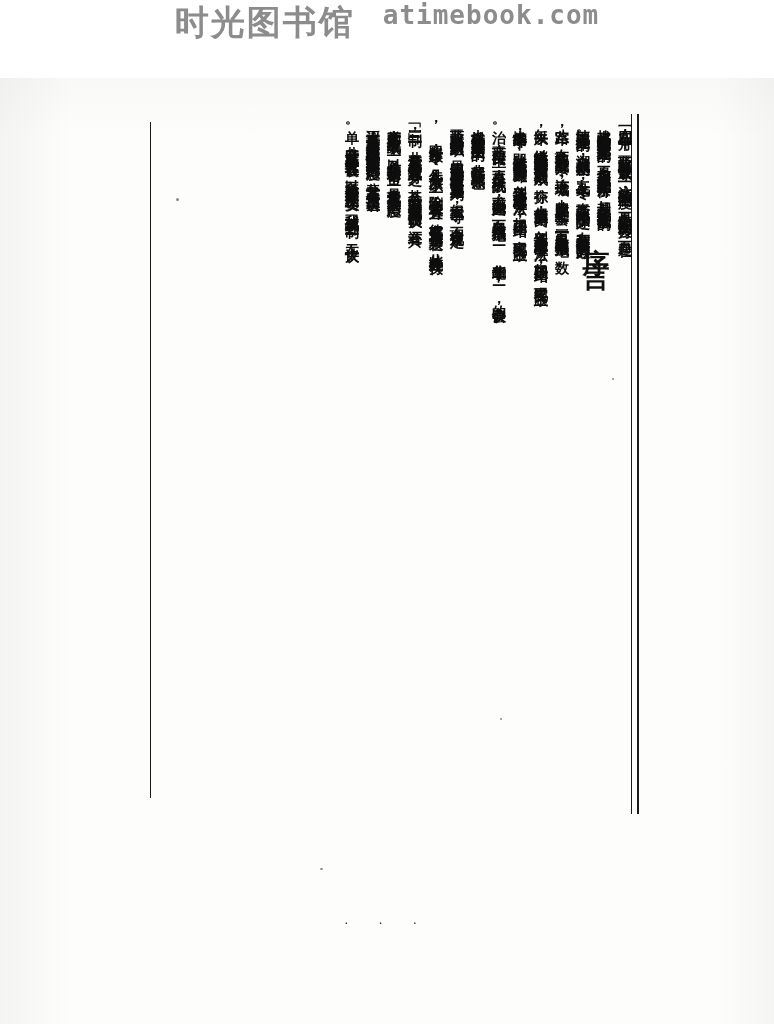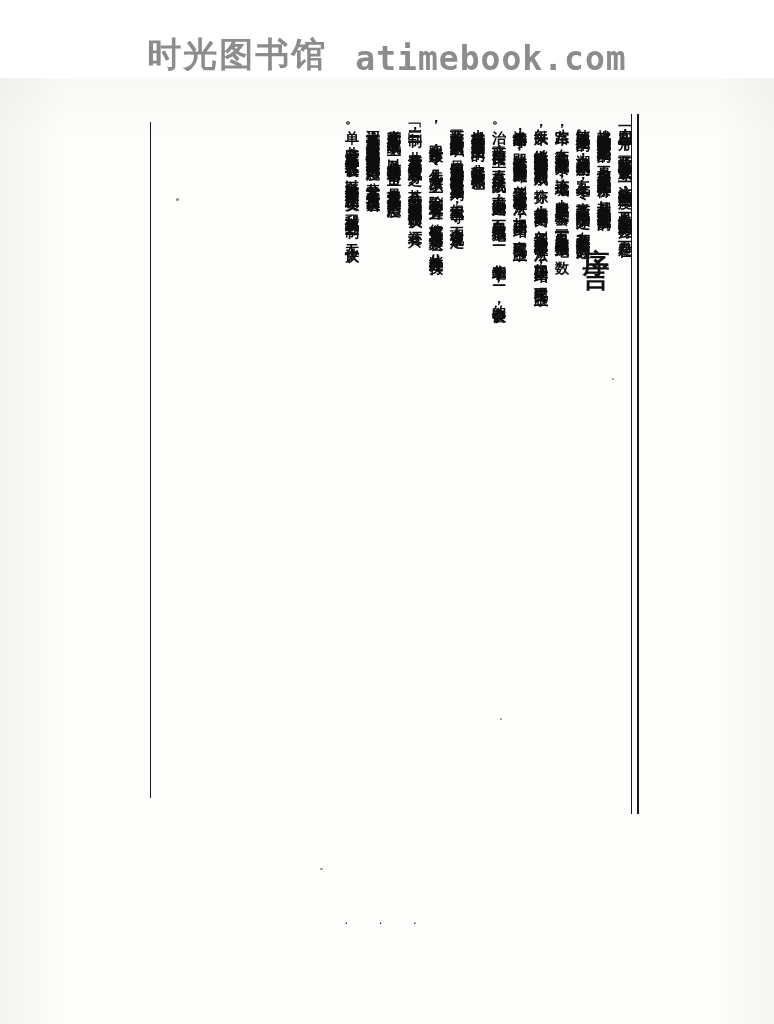--- a/index.html
+++ b/index.html
@@ -16,34 +16,34 @@
   }
 
   
   #watermark {
     position: absolute;
     top: 0;
     left: 0;
     width: 774px;
     height: 78px;
     display: flex;
-    align-items: flex-end;
+    align-items: flex-start;
     justify-content: center;
     gap: 28px;
   }
   #watermark .wm-cn {
     font-family: "DejaVu Sans", sans-serif;
     font-size: 34px;
     font-weight: bold;
     color: #8c8c8c;
     letter-spacing: 2px;
   }
   #watermark .wm-en {
     font-family: "DejaVu Sans Mono", monospace;
-    font-size: 33px;
+    font-size: 26px;
     font-weight: bold;
     color: #8c8c8c;
     letter-spacing: 1px;
   }
 
   
   #page {
     position: absolute;
     top: 78px;
     left: 0;

